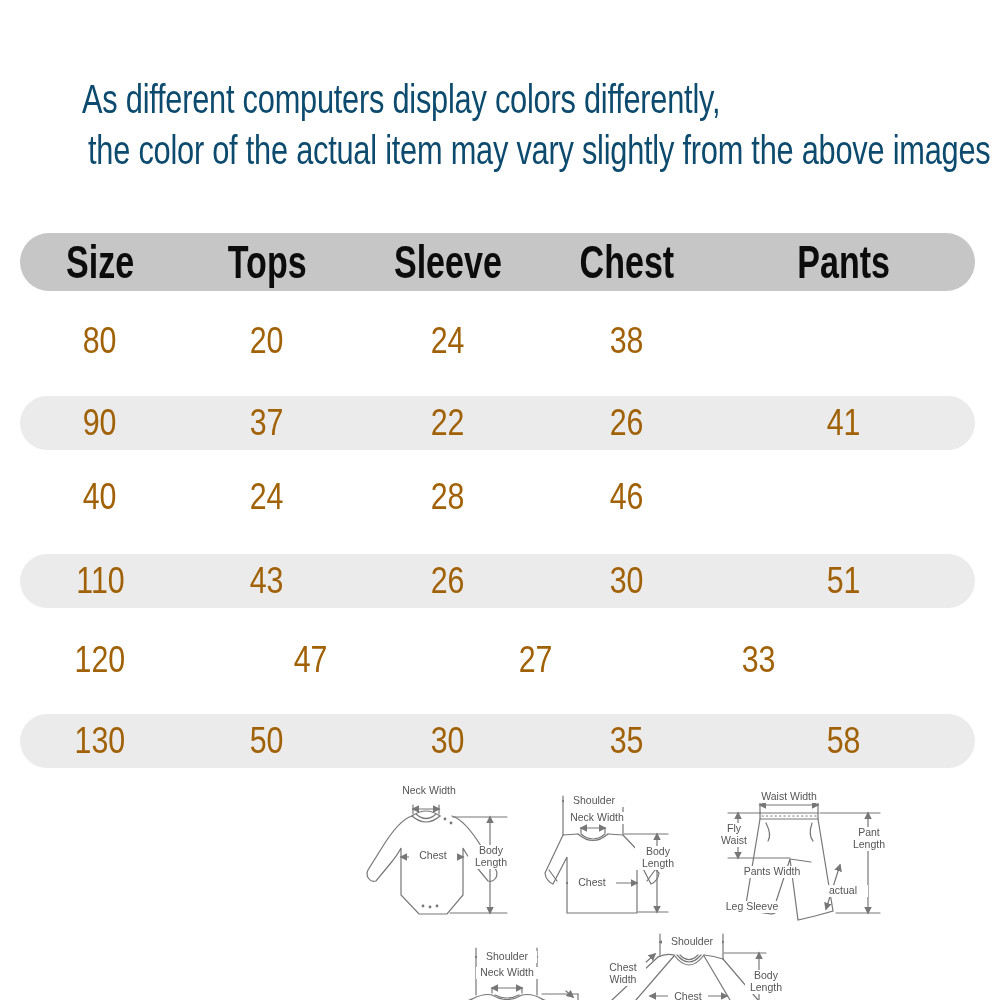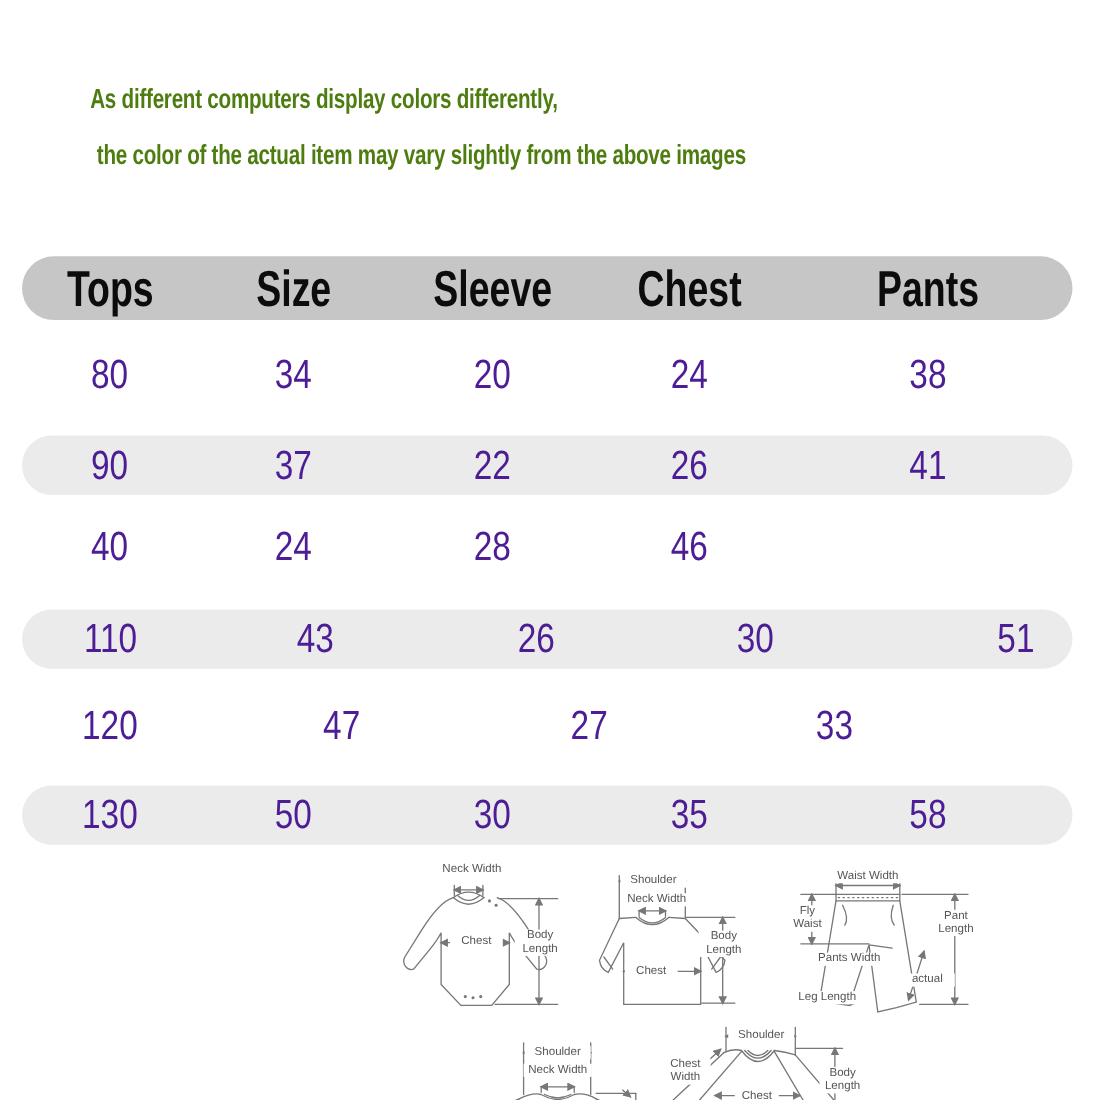--- a/index.html
+++ b/index.html
@@ -4,65 +4,64 @@
 <style>
   html,body{margin:0;padding:0;background:#fff;}
   .page{position:relative;width:1000px;height:1000px;background:#fff;overflow:hidden;
         font-family:"Liberation Sans",sans-serif;}
   
   .cx{display:inline-block;transform:scaleX(.75);transform-origin:left center;white-space:nowrap;}
   .cxc{display:inline-block;transform:scaleX(.74);transform-origin:center;white-space:nowrap;}
   .cxn{display:inline-block;transform:scaleX(.82);transform-origin:center;white-space:nowrap;}
 
   
-  .disc{position:absolute;color:#4d7c0f;font-weight:bold;font-size:25px;letter-spacing:-.3px;}
+  .disc{position:absolute;color:#0c4a6e;font-weight:normal;font-size:41px;letter-spacing:-.3px;}
   .disc1{left:82px;top:76px;}
   .disc2{left:88px;top:127px;}
 
   
   .table-area{position:absolute;left:20px;top:0;width:955px;}
   .trow{position:absolute;left:0;width:955px;display:grid;
         grid-template-columns:160px 174px 188px 170px 263px;align-items:center;}
   .trow .cell{text-align:center;}
   .thead{top:233px;height:58px;background:#c6c6c6;border-radius:29px;}
   .thead .cell{font-size:46px;font-weight:bold;color:#0c0c0c;}
   .drow{height:54px;}
-  .drow .cell{font-size:37px;color:#4c1d95;}
+  .drow .cell{font-size:37px;color:#a16207;}
   .stripe{background:#ebebeb;border-radius:27px;}
   .r1{top:314px;} .r2{top:396px;} .r3{top:470px;}
-  .r4{top:554px;gap:20px;} .r5{top:633px;gap:44px;} .r6{top:714px;}
+  .r4{top:554px;} .r5{top:633px;gap:44px;} .r6{top:714px;}
 
   
   .diag{position:absolute;}
   .diag svg{position:absolute;left:0;top:0;}
   svg .ln{stroke:#777;stroke-width:1.2;fill:none;stroke-linecap:round;}
   svg .dot{fill:#777;stroke:none;}
   .dlabel{position:absolute;font-size:10.5px;line-height:1.12;color:#555;text-align:center;
           background:#fff;padding:0 1px;}
 </style>
 </head>
 <body>
 
 <div class="page">
 
   <div class="disc disc1"><span class="cx">As different computers display colors differently,</span></div>
   <div class="disc disc2"><span class="cx">the color of the actual item may vary slightly from the above images</span></div>
 
   <div class="table-area">
     <div class="trow thead">
+      <div class="cell"><span class="cxc">Size</span></div>
       <div class="cell"><span class="cxc">Tops</span></div>
-      <div class="cell"><span class="cxc">Size</span></div>
       <div class="cell"><span class="cxc">Sleeve</span></div>
       <div class="cell"><span class="cxc">Chest</span></div>
       <div class="cell"><span class="cxc">Pants</span></div>
     </div>
 
     <div class="trow drow r1">
       <div class="cell"><span class="cxn">80</span></div>
-      <div class="cell"><span class="cxn">34</span></div>
       <div class="cell"><span class="cxn">20</span></div>
       <div class="cell"><span class="cxn">24</span></div>
       <div class="cell"><span class="cxn">38</span></div>
     </div>
 
     <div class="trow drow r2 stripe">
       <div class="cell"><span class="cxn">90</span></div>
       <div class="cell"><span class="cxn">37</span></div>
       <div class="cell"><span class="cxn">22</span></div>
       <div class="cell"><span class="cxn">26</span></div>
@@ -182,21 +181,21 @@
       <line class="ln" x1="152" y1="30" x2="152" y2="130" marker-start="url(#m3)" marker-end="url(#m3)"></line>
       <line class="ln" x1="33" y1="91" x2="80" y2="88" marker-start="url(#m3)" marker-end="url(#m3)"></line>
       <line class="ln" x1="124" y1="82" x2="110" y2="126" marker-start="url(#m3)" marker-end="url(#m3)"></line>
       <line class="ln" x1="7" y1="126" x2="63" y2="128" marker-start="url(#m3)" marker-end="url(#m3)"></line>
     </svg>
     <span class="dlabel" style="left:32px;top:8px;width:80px;">Waist Width</span>
     <span class="dlabel" style="left:1px;top:40px;width:32px;">Fly Waist</span>
     <span class="dlabel" style="left:132px;top:44px;width:40px;">Pant Length</span>
     <span class="dlabel" style="left:20px;top:83px;width:70px;">Pants Width</span>
     <span class="dlabel" style="left:102px;top:102px;width:48px;">actual</span>
-    <span class="dlabel" style="left:3px;top:118px;width:64px;">Leg Length</span>
+    <span class="dlabel" style="left:3px;top:118px;width:64px;">Leg Sleeve</span>
   </div>
 
   <div class="diag" style="left:400px;top:933px;width:195px;height:67px;">
     <svg width="195" height="67" viewBox="0 0 195 67">
       <defs>
           <marker id="m4" viewBox="0 0 10 10" refX="8" refY="5" markerWidth="6.5" markerHeight="6.5" orient="auto-start-reverse">
             <path d="M0 0L10 5L0 10z" fill="#777"></path>
           </marker>
         </defs>
       <line class="ln" x1="76" y1="15" x2="76" y2="62"></line>

